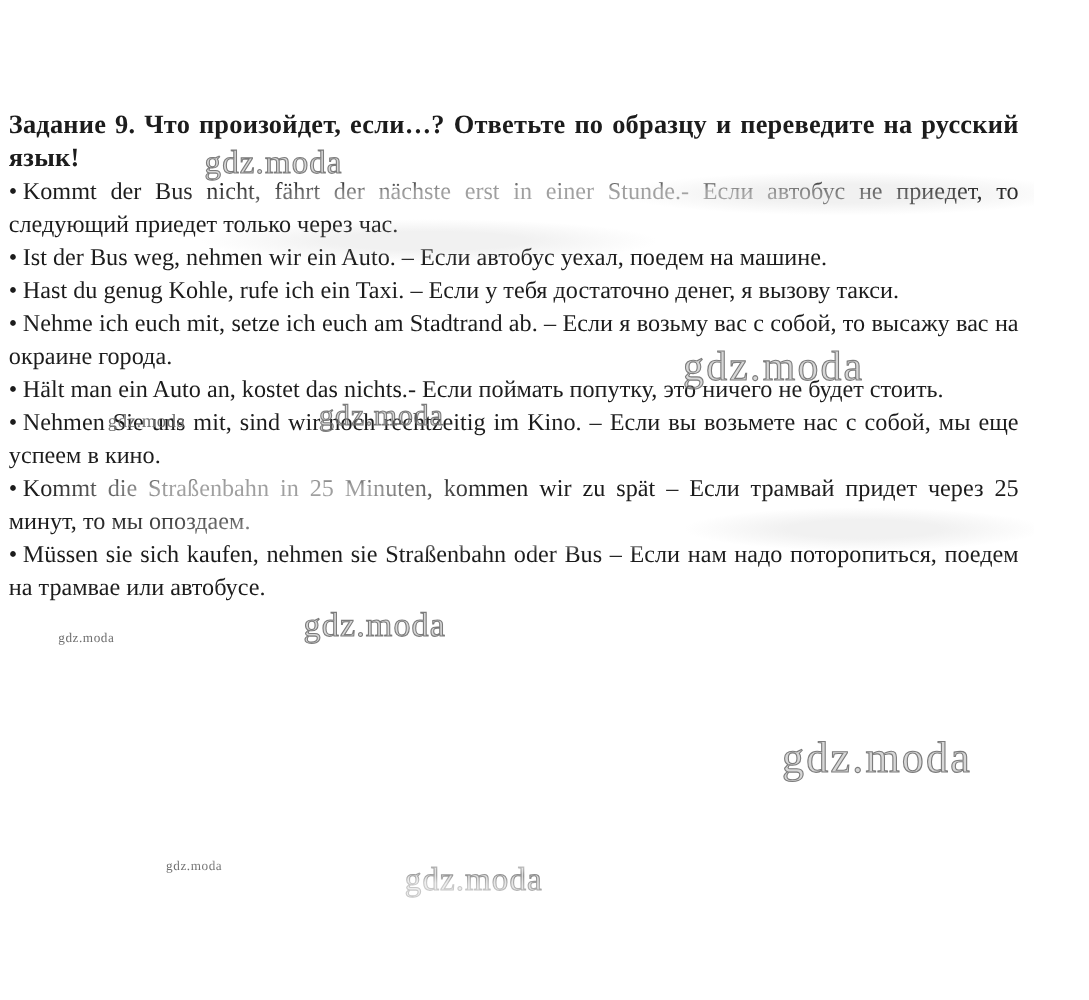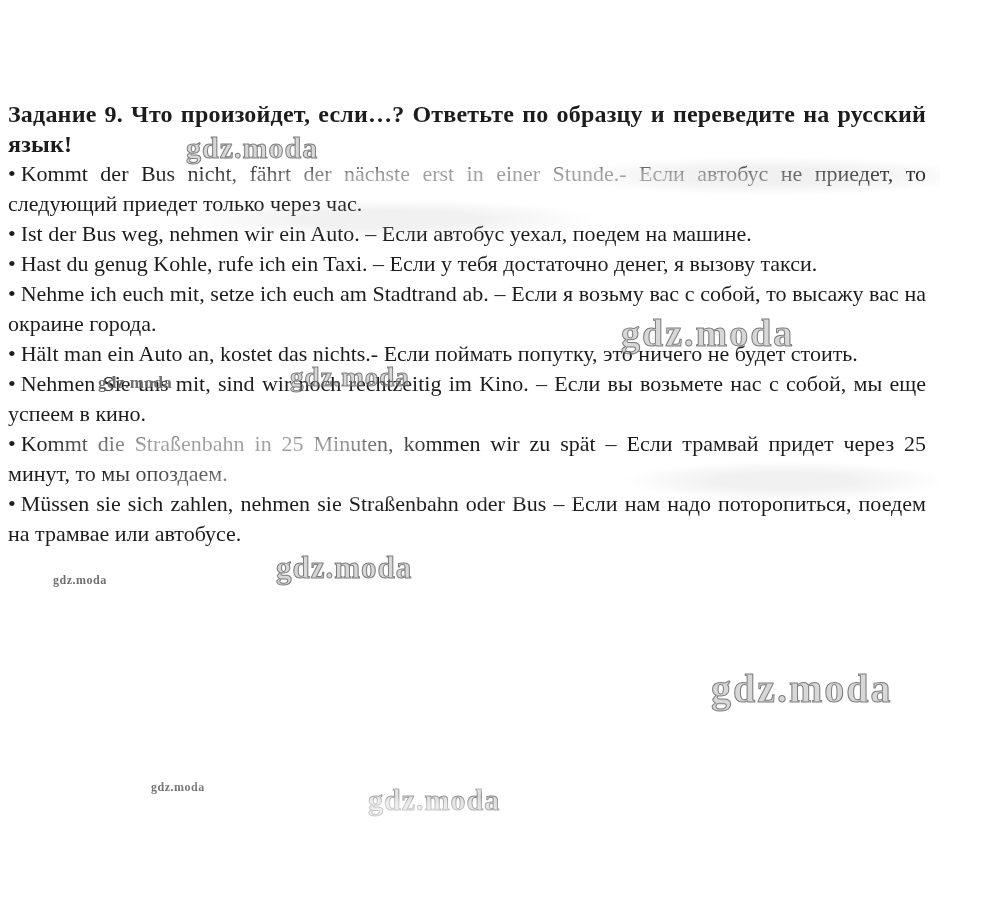--- a/index.html
+++ b/index.html
@@ -33,21 +33,21 @@
     line-height: 30px;
     text-align: justify;
   }
   .bullet {
     margin-right: 5px;
   }
   
   .wm {
     position: absolute;
     font-family: "Liberation Serif", "DejaVu Serif", serif;
-    font-weight: bold;
+    font-weight: normal;
     white-space: nowrap;
     line-height: 1;
     color: rgba(150,150,150,0.38);
     -webkit-text-stroke: 1px rgba(105,105,105,0.85);
     letter-spacing: 1px;
     pointer-events: none;
   }
   .wm-sm {
     color: #6f6f6f;
     -webkit-text-stroke: 0;
@@ -97,21 +97,21 @@
 
 
   <p class="item"><span class="bullet">•</span><span>Nehme ich euch mit, setze ich euch am Stadtrand ab. – Если я возьму вас с собой, то высажу вас на окраине города.</span></p>
 
   <p class="item"><span class="bullet">•</span><span>Hält man ein Auto an, kostet das nichts.- Если поймать попутку, это ничего не будет стоить.</span></p>
 
   <p class="item"><span class="bullet">•</span><span>Nehmen Sie uns mit, sind wir noch rechtzeitig im Kino. – Если вы возьмете нас с собой, мы еще успеем в кино.</span></p>
 
   <p class="item"><span class="bullet">•</span><span>Kommt die Straßenbahn in 25 Minuten, kommen wir zu spät – Если трамвай придет через 25 минут, то мы опоздаем.</span></p>
 
-  <p class="item"><span class="bullet">•</span><span>Müssen sie sich zahlen, nehmen sie Straßenbahn oder Bus – Если нам надо поторопиться, поедем на трамвае или автобусе.</span></p>
+  <p class="item"><span class="bullet">•</span><span>Müssen sie sich kaufen, nehmen sie Straßenbahn oder Bus – Если нам надо поторопиться, поедем на трамвае или автобусе.</span></p>
 
 
 
 
   <div class="wm w1">gdz.moda</div>
   <div class="wm w2">gdz.moda</div>
   <div class="wm wm-sm w3">gdz.moda</div>
   <div class="wm w4">gdz.moda</div>
   <div class="wm w5">gdz.moda</div>
   <div class="wm wm-sm w6">gdz.moda</div>

